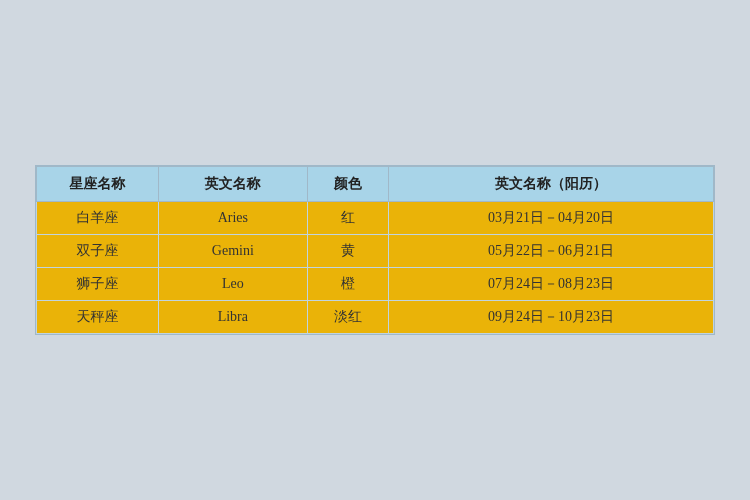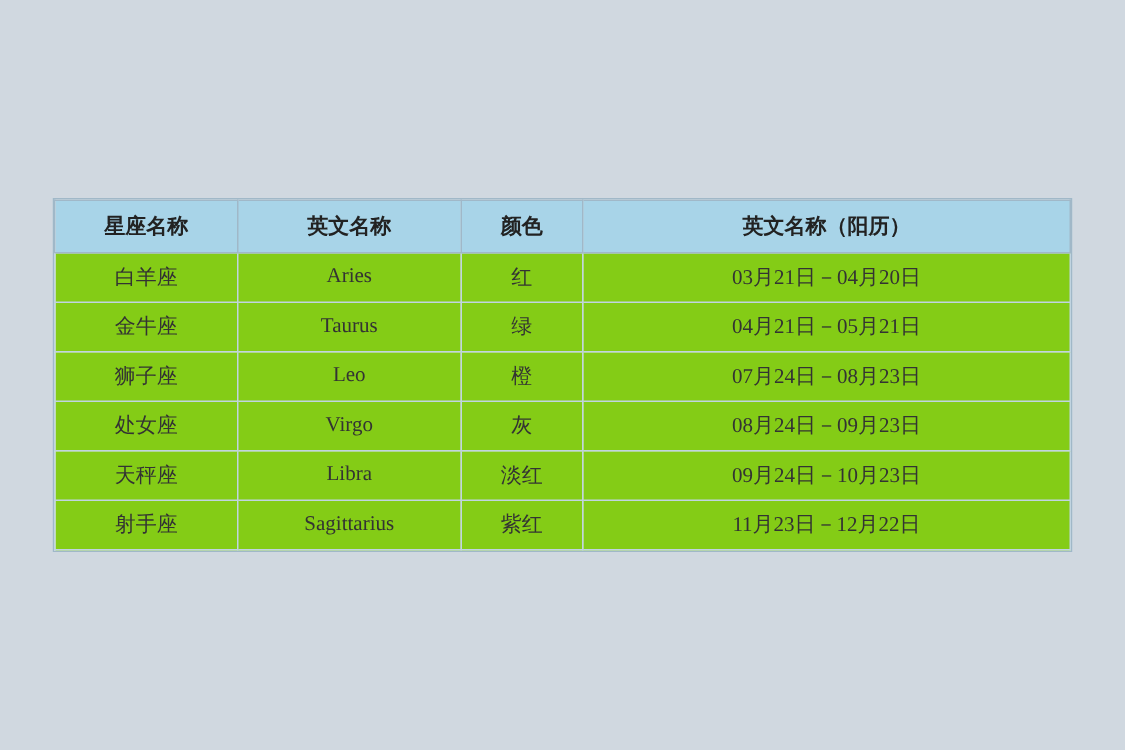--- a/index.html
+++ b/index.html
@@ -27,21 +27,21 @@
     }
     thead th {
       border: 1px solid #a0b8c8;
       padding: 8px 16px;
       text-align: center;
       font-weight: bold;
       color: #222;
       font-size: 14px;
     }
     tbody tr {
-      background-color: #84cc16;
+      background-color: #eab308;
       font-family: Liberation Serif, serif;
     }
     tbody td {
       border: 1px solid #c0d4e0;
       padding: 7px 12px;
       text-align: center;
       color: #333;
       font-size: 14px;
     }
     .col-chinese { width: 18%; }
@@ -63,44 +63,32 @@
       </tr>
     </thead>
     <tbody id="table-body">
     <tr>
           <td>白羊座</td>
           <td>Aries</td>
           <td>红</td>
           <td>03月21日－04月20日</td>
         </tr>
         <tr>
-          <td>金牛座</td>
-          <td>Taurus</td>
-          <td>绿</td>
-          <td>04月21日－05月21日</td>
+          <td>双子座</td>
+          <td>Gemini</td>
+          <td>黄</td>
+          <td>05月22日－06月21日</td>
         </tr>
         <tr>
           <td>狮子座</td>
           <td>Leo</td>
           <td>橙</td>
           <td>07月24日－08月23日</td>
         </tr>
         <tr>
-          <td>处女座</td>
-          <td>Virgo</td>
-          <td>灰</td>
-          <td>08月24日－09月23日</td>
-        </tr>
-        <tr>
           <td>天秤座</td>
           <td>Libra</td>
           <td>淡红</td>
           <td>09月24日－10月23日</td>
-        </tr>
-        <tr>
-          <td>射手座</td>
-          <td>Sagittarius</td>
-          <td>紫红</td>
-          <td>11月23日－12月22日</td>
         </tr>
       </tbody>
   </table>
 </div>
 
 </body></html>

